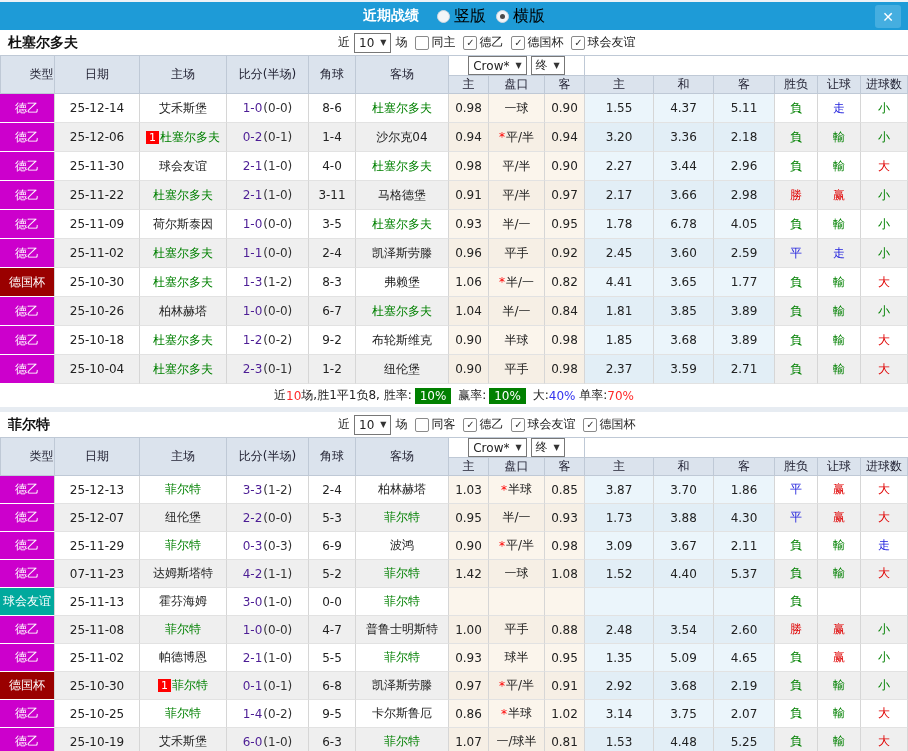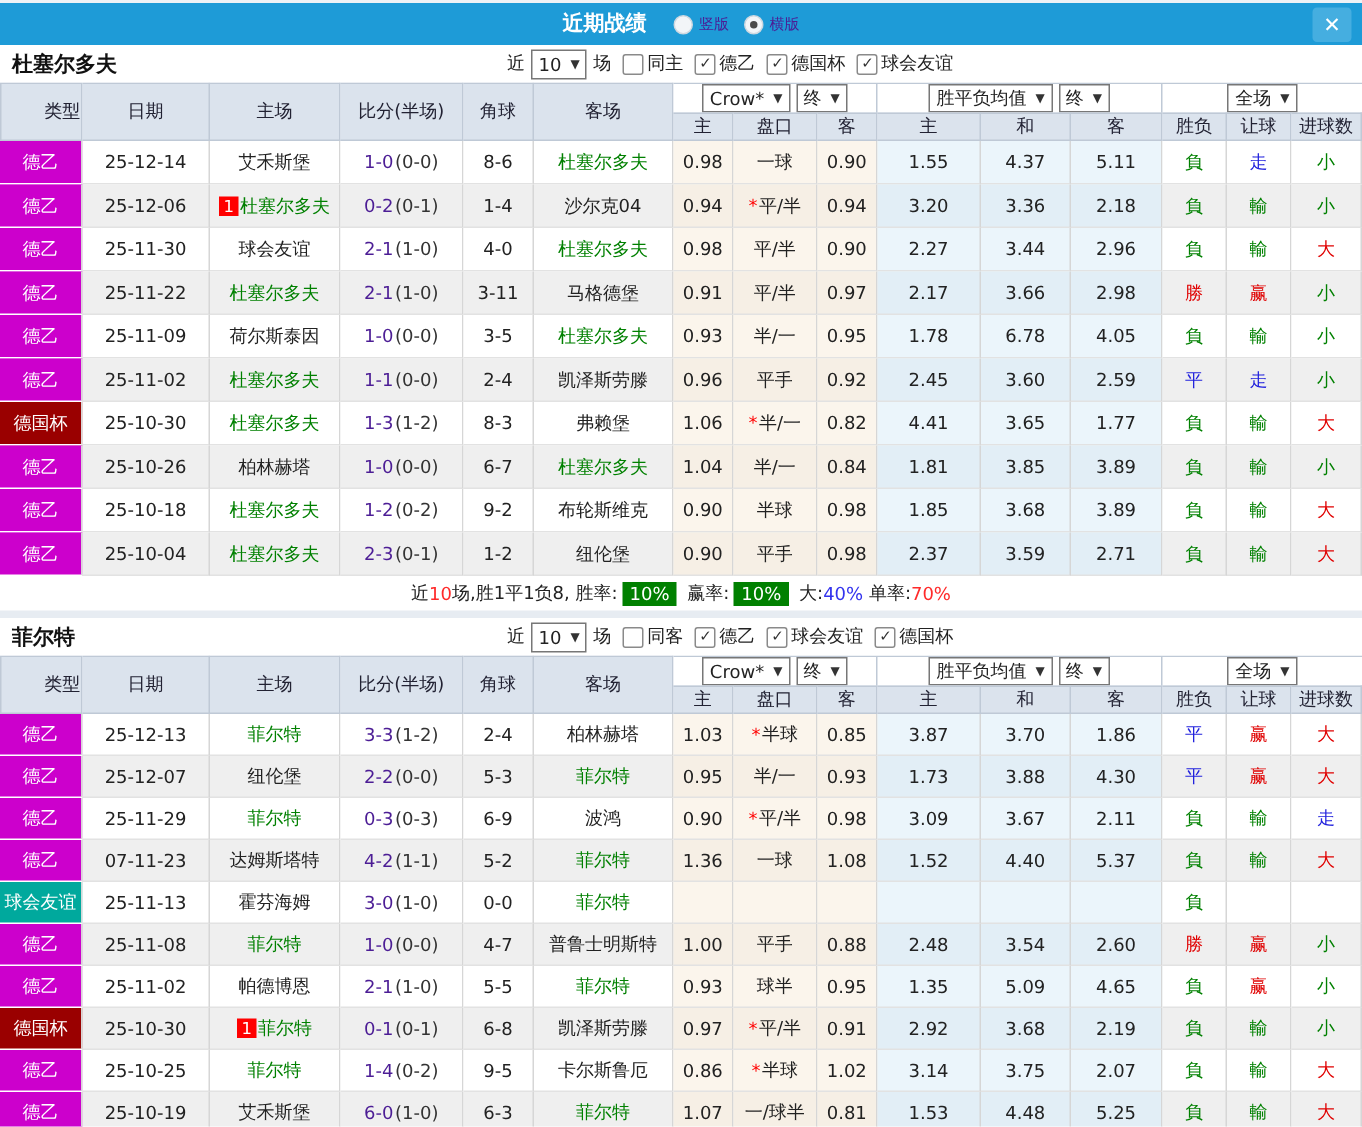--- a/index.html
+++ b/index.html
@@ -7,41 +7,41 @@
        font-family:"DejaVu Sans","Liberation Sans",sans-serif;font-size:12px;color:#222;position:relative;}
   
   .titlebar{height:30px;background:#1E9BD7;border-top:2px solid #eef2f6;box-sizing:border-box;
             display:flex;align-items:center;justify-content:center;position:relative;}
   .tb-title{color:#fff;font-weight:bold;font-size:14px;}
   .radio-group{display:flex;align-items:center;margin-left:8px;}
   .radio{width:11px;height:11px;border-radius:50%;background:#f2f5f8;border:1px solid #cfd8e0;
          display:inline-flex;align-items:center;justify-content:center;margin:0 4px 0 10px;}
   .radio .dot{width:5px;height:5px;border-radius:50%;background:#4a4a4a;display:none;}
   .radio.on .dot{display:block;}
-  .radio-label{color:#4c1d95;font-size:10px;}
+  .radio-label{color:#000000;font-size:16px;}
   .close-btn{position:absolute;right:7px;top:3px;width:26px;height:23px;background:#45AEE0;border-radius:3px;
              color:#fff;font-weight:bold;font-size:14px;display:flex;align-items:center;justify-content:center;cursor:pointer;}
   
   .sec-title{height:25px;display:flex;align-items:center;position:relative;background:#fff;}
   .team-name{font-weight:bold;font-size:14px;color:#111;padding-left:8px;}
   .filter{position:absolute;left:338px;top:0;height:25px;display:flex;align-items:center;white-space:nowrap;}
   .sel{display:inline-flex;align-items:center;border:1px solid #777;background:#fff;height:18px;
        padding:0 4px;margin:0 4px;gap:6px;}
   .sel .arr{font-size:8px;color:#333;}
   .cb{width:12px;height:12px;border:1px solid #8a8a8a;background:#fff;display:inline-flex;align-items:center;
       justify-content:center;font-size:10px;line-height:1;color:#333;margin-left:8px;margin-right:2px;border-radius:2px;}
   .cb.on{background:#fff;}
   .cblab{color:#222;}
   
   .hdr{display:flex;}
   .lh{background:#DBE3ED;border:1px solid #bfc9d6;border-left:none;box-sizing:border-box;height:39px;
       display:flex;align-items:center;justify-content:center;color:#223;}
   .lh:first-child{border-left:1px solid #bfc9d6;padding-left:28px;}
   .rh{display:flex;flex-direction:column;}
-  .ddrow{display:flex;height:20px;background:#fff;border-top:1px solid #bfc9d6;box-sizing:border-box;}
+  .ddrow{display:flex;height:20px;background:#fff;border-top:1px solid #bfc9d6;box-sizing:border-box;flex-direction:column;}
   .ddgroup{display:flex;align-items:center;justify-content:center;box-sizing:border-box;border-right:1px solid #bfc9d6;}
   .ddgroup .sel{height:17px;margin:0 2px;}
   .subrow{display:flex;height:19px;}
   .sh{background:#DBE3ED;border-right:1px solid #bfc9d6;border-bottom:1px solid #bfc9d6;border-top:1px solid #bfc9d6;
       box-sizing:border-box;display:flex;align-items:center;justify-content:center;color:#223;}
   
   .row{display:flex;height:29px;}
   .t2 .row{height:28px;}
   .c{box-sizing:border-box;border-right:1px solid #d6d6d6;border-bottom:1px solid #e2e2e2;
      display:flex;align-items:center;justify-content:center;overflow:hidden;white-space:nowrap;}
@@ -584,21 +584,21 @@
           <span>达姆斯塔特</span>
         </div>
         <div class="c w3 plain">
           <span class="ft">4-2</span>
           <span class="ht">(1-1)</span>
         </div>
         <div class="c w4 plain">5-2</div>
         <div class="c w5 plain" style="color: rgb(0, 128, 0);">
           <span>菲尔特</span>
         </div>
-        <div class="c w6 odds">1.36</div>
+        <div class="c w6 odds">1.42</div>
         <div class="c w7 odds">
           <span>一球</span>
         </div>
         <div class="c w8 odds">1.08</div>
         <div class="c w9 mean">1.52</div>
         <div class="c w10 mean">4.40</div>
         <div class="c w11 mean">5.37</div>
         <div class="c w12 plain" style="color: rgb(0, 128, 0);">負</div>
         <div class="c w13 plain" style="color: rgb(0, 128, 0);">輸</div>
         <div class="c w14 plain" style="color: rgb(224, 0, 0);">大</div>

